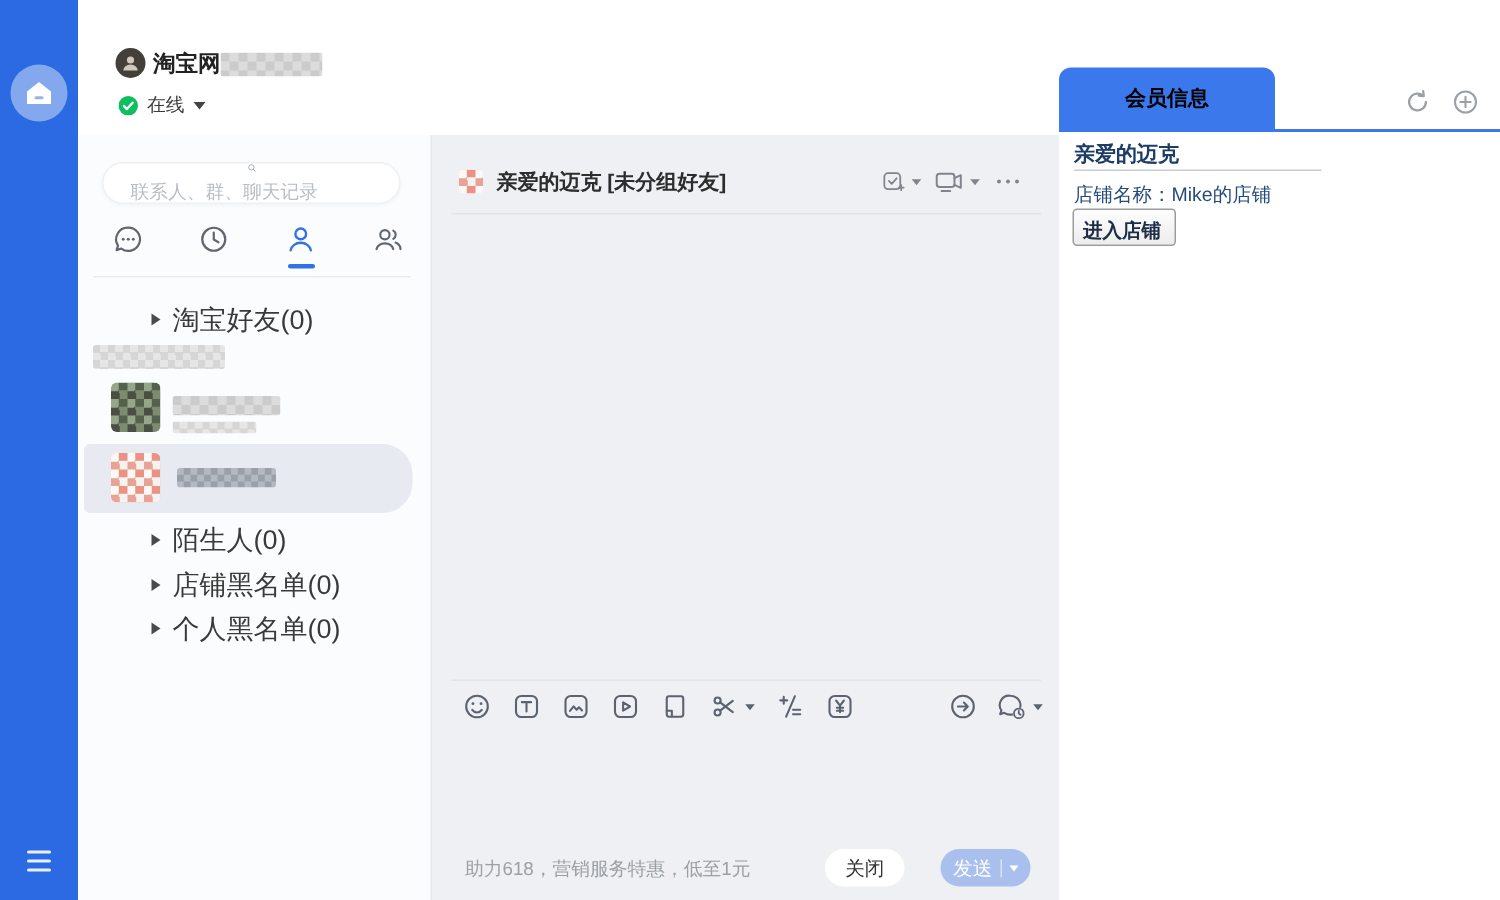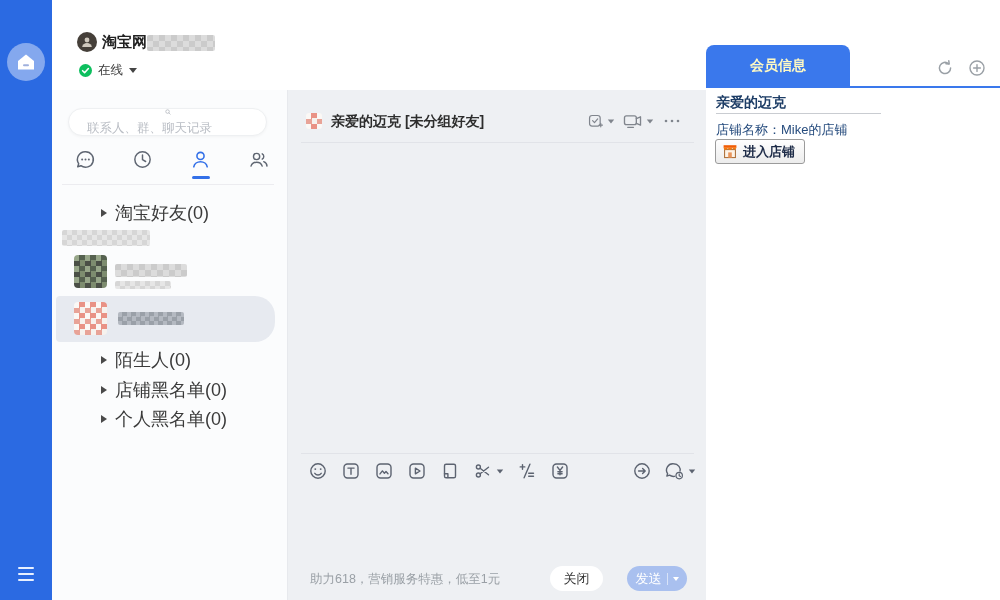--- a/index.html
+++ b/index.html
@@ -57,28 +57,28 @@
     display:flex; align-items:center; justify-content:center; font-size:13px; color:#333; cursor:pointer; }
   .btn-send { left:339px; top:476px; width:60px; height:25px; background:#a9c0ef; border-radius:13px;
     display:flex; align-items:center; justify-content:center; gap:5px; cursor:pointer; }
   .btn-send .lbl { color:#fff; font-size:13px; }
   .btn-send .vsep { width:1px; height:12px; background:rgba(255,255,255,.55); }
   .btn-send .crt { width:0; height:0; border-left:3.5px solid transparent; border-right:3.5px solid transparent; border-top:4.5px solid #fff; }
 
   
   .member { left:706px; top:0; width:294px; height:600px; background:#fff; }
   .member-tab { left:0; top:45px; width:144px; height:41px; background:#3a78ec; border-radius:8px 8px 0 0;
-    display:flex; align-items:center; justify-content:center; color:#fef9c3; font-size:14px; font-weight:bold; cursor:pointer; }
+    display:flex; align-items:center; justify-content:center; color:#000000; font-size:14px; font-weight:bold; cursor:pointer; }
   .member-line { left:0; top:86px; width:294px; height:2px; background:#3a78ec; }
   .member-name { font-size:14px; font-weight:bold; color:#1d3d66; }
   .member-underline { left:10px; top:113px; width:165px; height:1px; background:#c9ccd1; }
   .member-shop { font-size:13px; color:#254b7d; }
   .btn-shop { left:9px; top:139px; height:25px; padding:0 9px 0 6px; background:linear-gradient(#fefefe,#ececec);
     border:1px solid #9b9b9b; border-radius:3px; display:inline-flex; align-items:center; gap:5px;
-    font-size:13px; color:#1e2c48; font-weight:bold; cursor:pointer; }
+    font-size:13px; color:#1e2c48; font-weight:bold; cursor:pointer;flex-direction:column; }
 
   svg { display:block; }
 </style>
 </head>
 <body>
 
 <div class="app">
 
   <div class="abs rail">
     <div class="abs rail-home">

